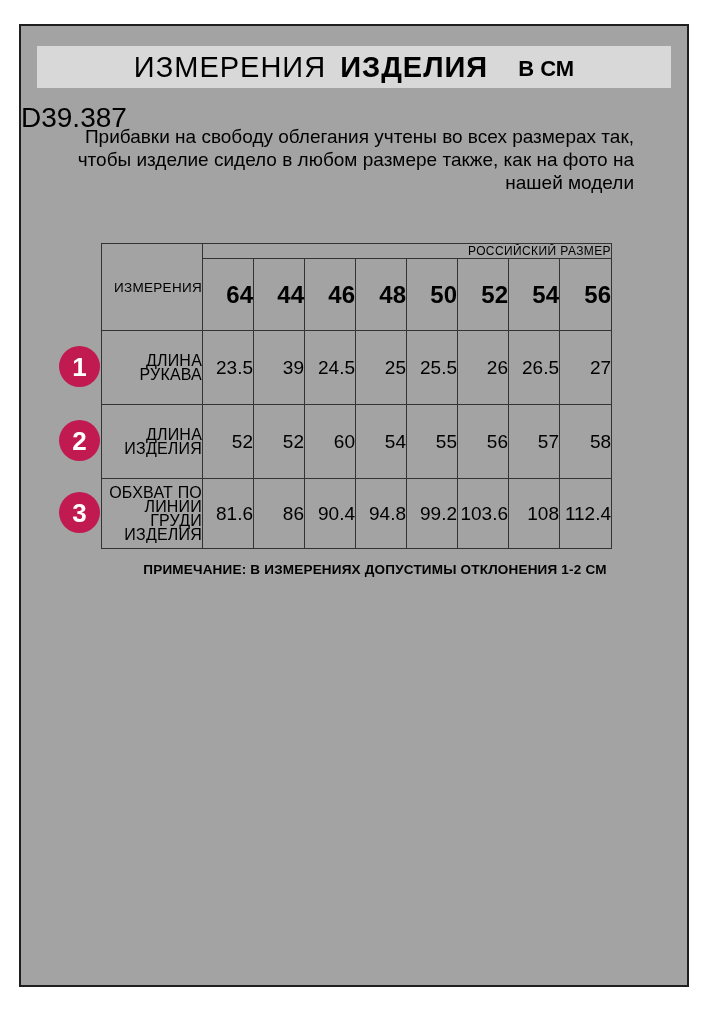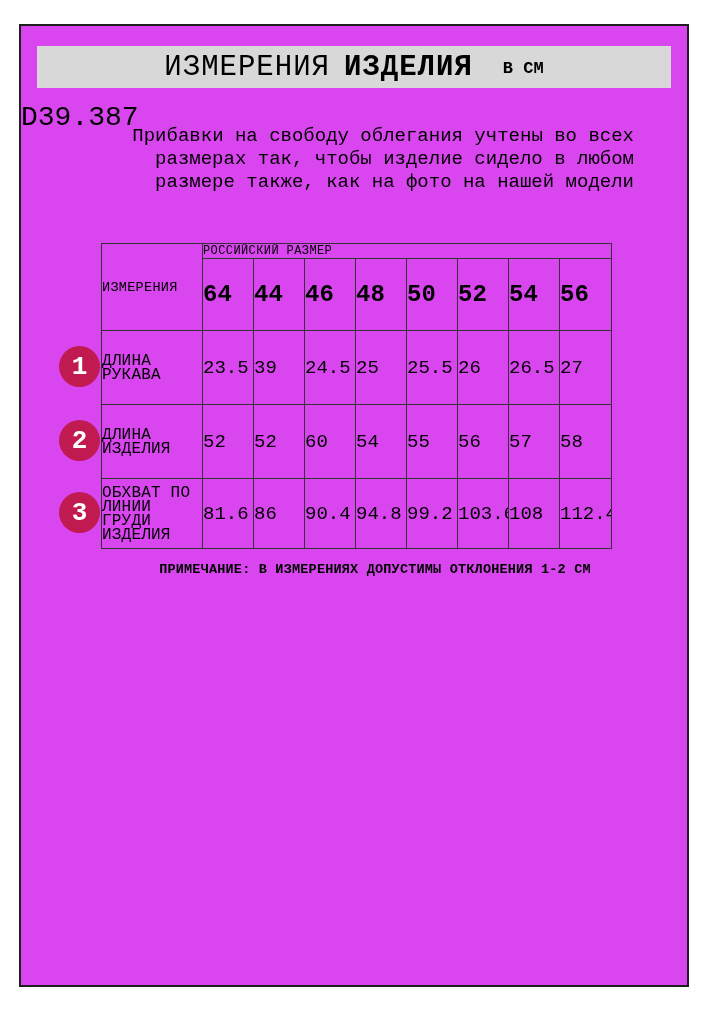--- a/index.html
+++ b/index.html
@@ -13,22 +13,21 @@
     color: #000;
   }
   .page-frame {
     position: absolute;
     left: 19px;
     top: 24px;
     width: 670px;
     height: 963px;
     border: 2px solid #1f1f1f;
     box-sizing: border-box;
-    background: #d946ef;
-    font-family: Liberation Mono, monospace;
+    background: #a3a3a3;
   }
   .header-bar {
     position: absolute;
     left: 16px;
     top: 20px;
     width: 634px;
     height: 42px;
     background: var(--header-bar-bg, #d8d8d8);
     display: flex;
     align-items: center;
@@ -41,21 +40,21 @@
     white-space: nowrap;
   }
   .title-bold {
     font-size: 29px;
     font-weight: 700;
     letter-spacing: 1px;
     margin-left: 14px;
     white-space: nowrap;
   }
   .title-suffix {
-    font-size: 17px;
+    font-size: 22px;
     font-weight: 700;
     margin-left: 30px;
     padding-top: 3px;
     white-space: nowrap;
   }
   .model-code {
     position: absolute;
     top: 76px;
     left: 0;
     width: 100%;
@@ -76,21 +75,21 @@
   table.size-table {
     position: absolute;
     left: 80px;
     top: 217px;
     width: 511px;
     border-collapse: collapse;
     table-layout: fixed;
   }
   table.size-table td {
     border: 1.5px solid var(--table-border, #333333);
-    text-align: left;
+    text-align: right;
     vertical-align: middle;
     padding: 0;
     overflow: hidden;
   }
   td.c-measurements {
     font-size: 13.5px;
     letter-spacing: 0.3px;
   }
   tr.r-group { height: 15px; }
   td.c-sizegroup {

